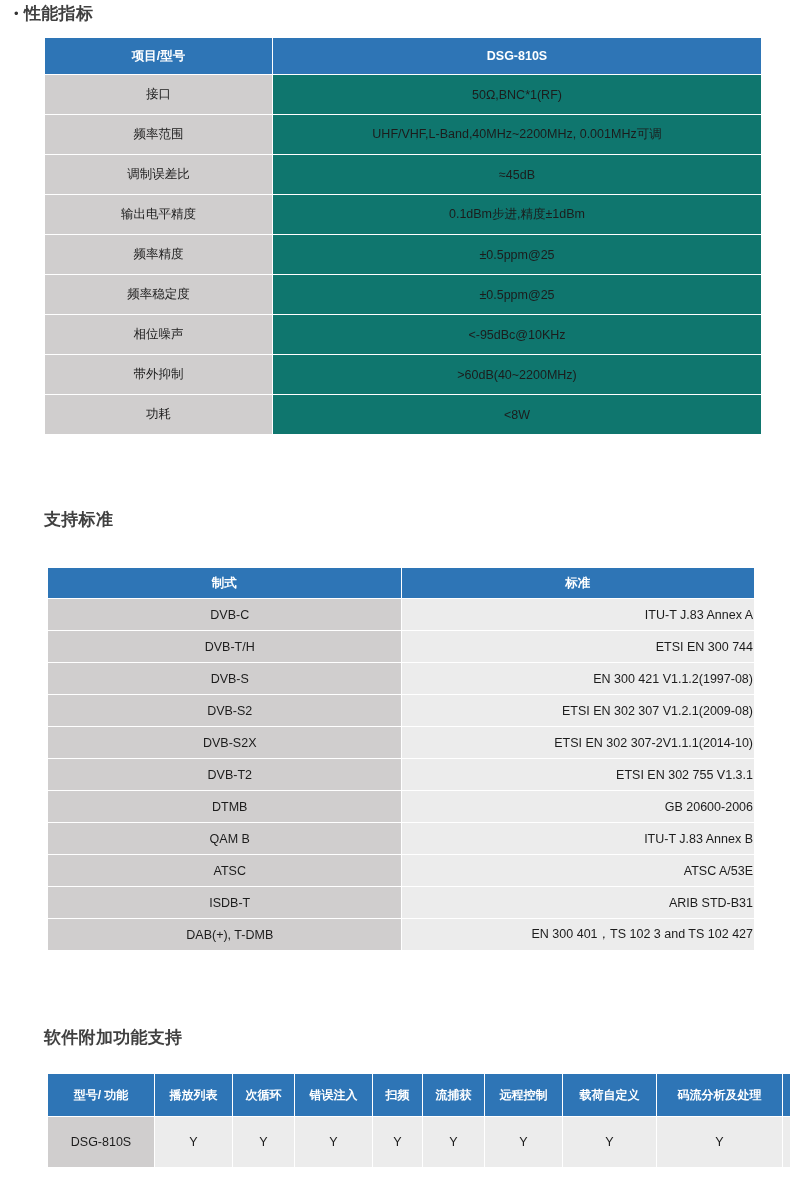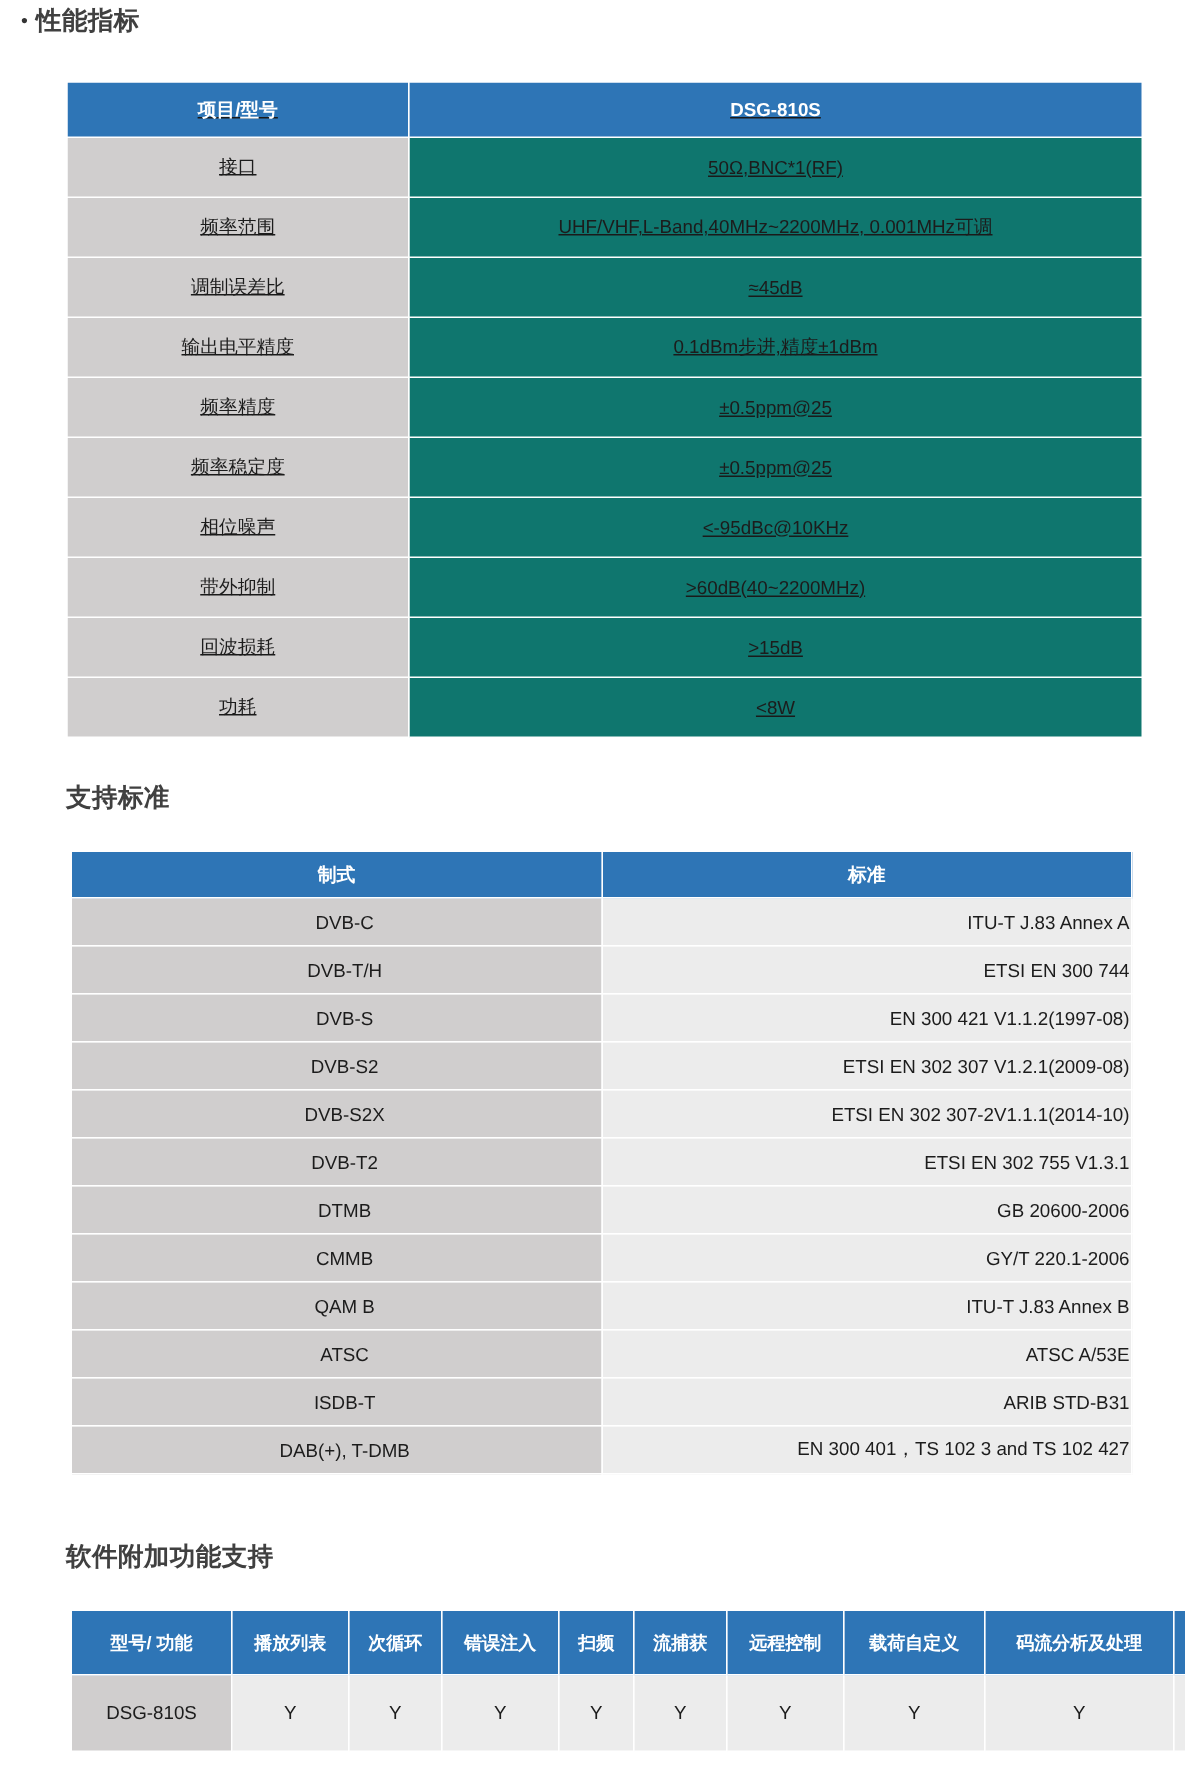--- a/index.html
+++ b/index.html
@@ -63,23 +63,22 @@
     background: #2e75b6;
     color: #ffffff;
     font-weight: bold;
     font-size: 12.5px;
   }
 
   
   #perf-table {
     position: absolute;
     left: 44px;
-    top: 54px;
+    top: 37px;
     width: 718px;
-    text-decoration: underline;
   }
   #perf-table thead th {
     height: 34px;
   }
   #perf-table tbody td {
     height: 37px;
   }
   #perf-table .col-label {
     background: #d0cece;
     width: 225px;
@@ -128,21 +127,21 @@
   #sw-table tbody td {
     height: 48px;
     background: #ececec;
     font-size: 12.5px;
   }
   #sw-table tbody td.first-cell {
     background: #d0cece;
   }
 
   .heading-perf { position: absolute; left: 0; top: 4px; }
-  .heading-std  { position: absolute; left: 0; top: 522px; }
+  .heading-std  { position: absolute; left: 0; top: 510px; }
   .heading-sw   { position: absolute; left: 0; top: 1028px; }
 </style>
 </head>
 <body>
 
 <div class="page">
 
   <div class="section-head heading-perf">
     <span class="bullet-dot">•</span>
     <span class="section-title">性能指标</span>
@@ -182,24 +181,20 @@
       </tr>
       <tr>
         <td class="col-label">相位噪声</td>
         <td class="col-value">&lt;-95dBc@10KHz</td>
       </tr>
       <tr>
         <td class="col-label">带外抑制</td>
         <td class="col-value">&gt;60dB(40~2200MHz)</td>
       </tr>
       <tr>
-        <td class="col-label">回波损耗</td>
-        <td class="col-value">&gt;15dB</td>
-      </tr>
-      <tr>
         <td class="col-label">功耗</td>
         <td class="col-value">&lt;8W</td>
       </tr>
     </tbody>
   </table>
 
   <div class="section-head heading-std">
     <span class="section-title plain">支持标准</span>
   </div>
 
@@ -231,24 +226,20 @@
         <td class="col-label">DVB-S2X</td>
         <td class="col-value">ETSI EN 302 307-2V1.1.1(2014-10)</td>
       </tr>
       <tr>
         <td class="col-label">DVB-T2</td>
         <td class="col-value">ETSI EN 302 755 V1.3.1</td>
       </tr>
       <tr>
         <td class="col-label">DTMB</td>
         <td class="col-value">GB 20600-2006</td>
-      </tr>
-      <tr>
-        <td class="col-label">CMMB</td>
-        <td class="col-value">GY/T 220.1-2006</td>
       </tr>
       <tr>
         <td class="col-label">QAM B</td>
         <td class="col-value">ITU-T J.83 Annex B</td>
       </tr>
       <tr>
         <td class="col-label">ATSC</td>
         <td class="col-value">ATSC A/53E</td>
       </tr>
       <tr>

